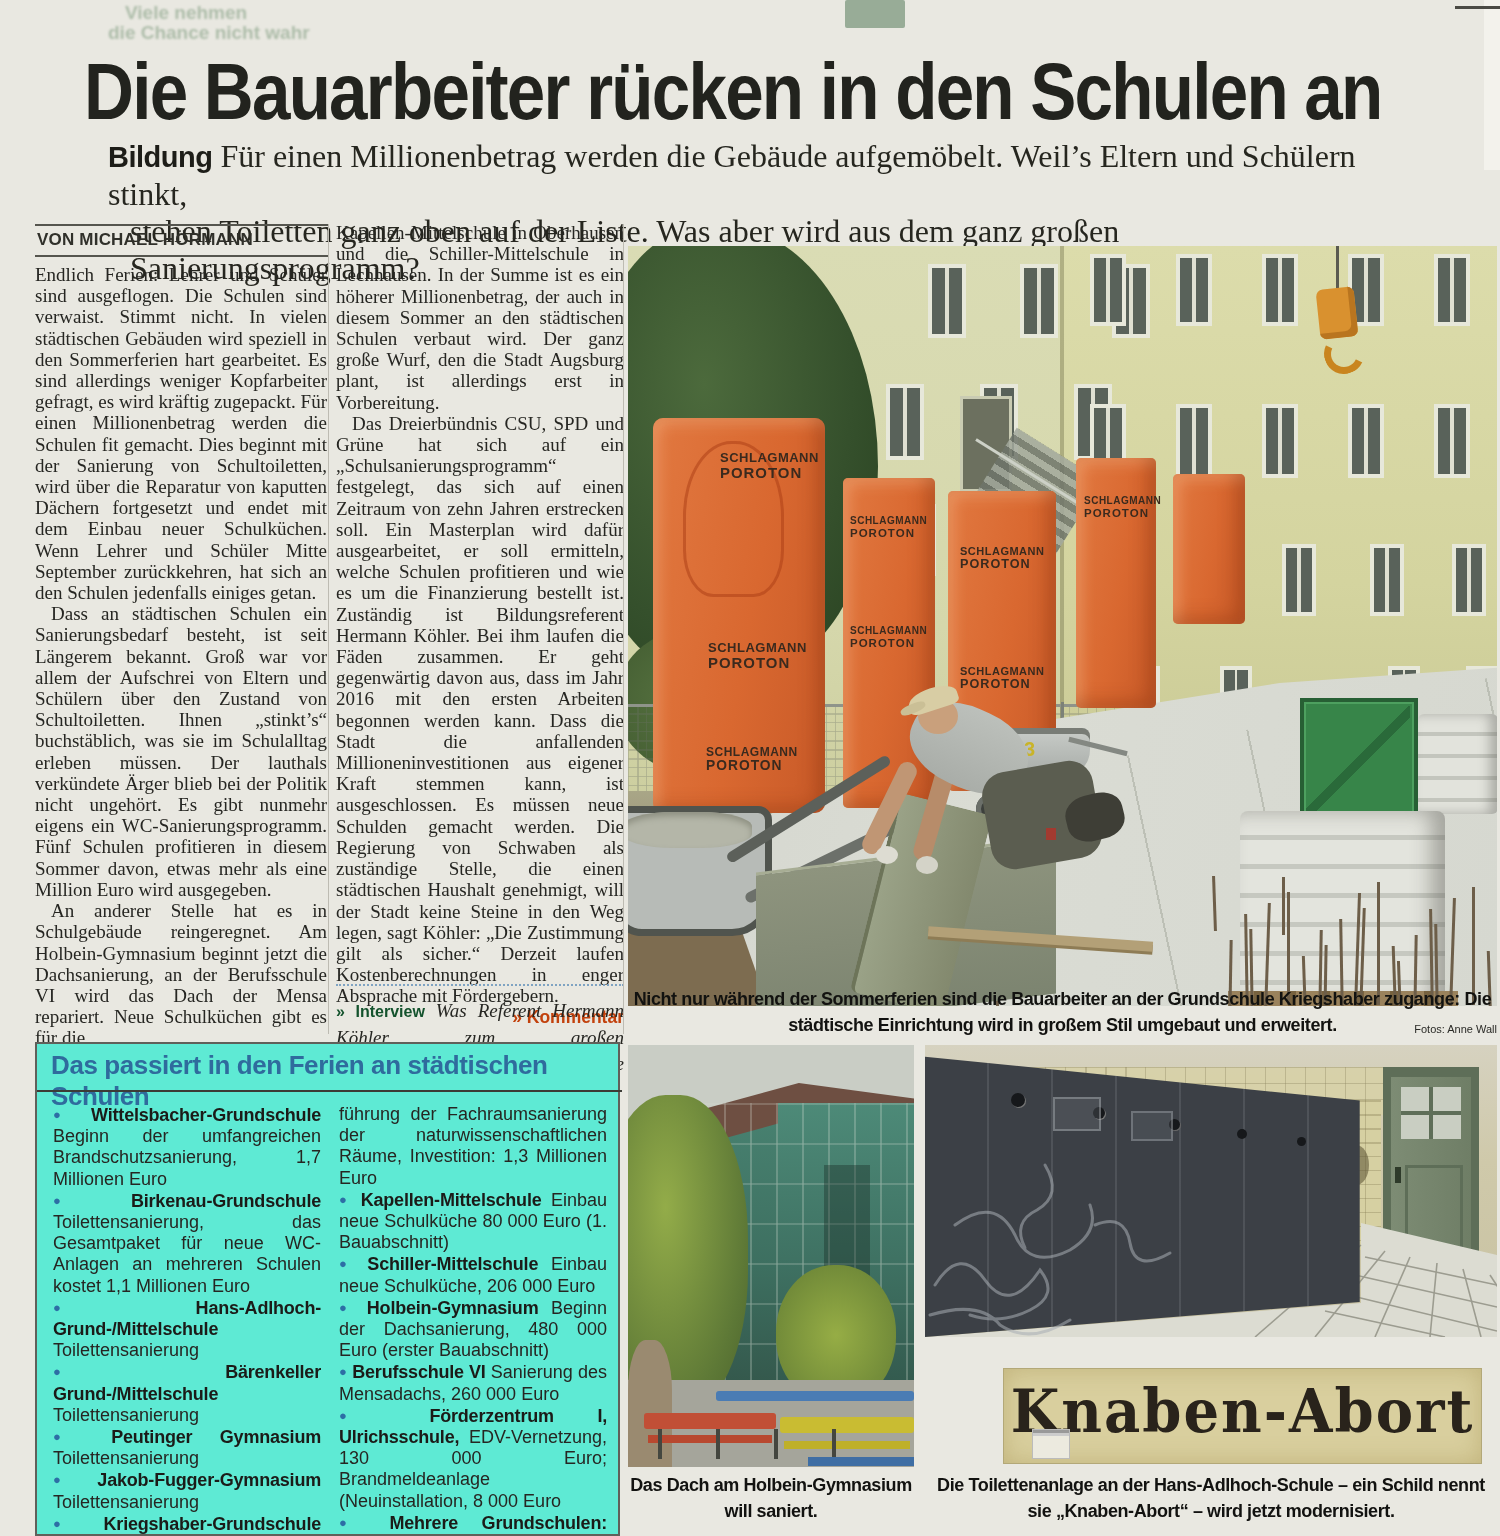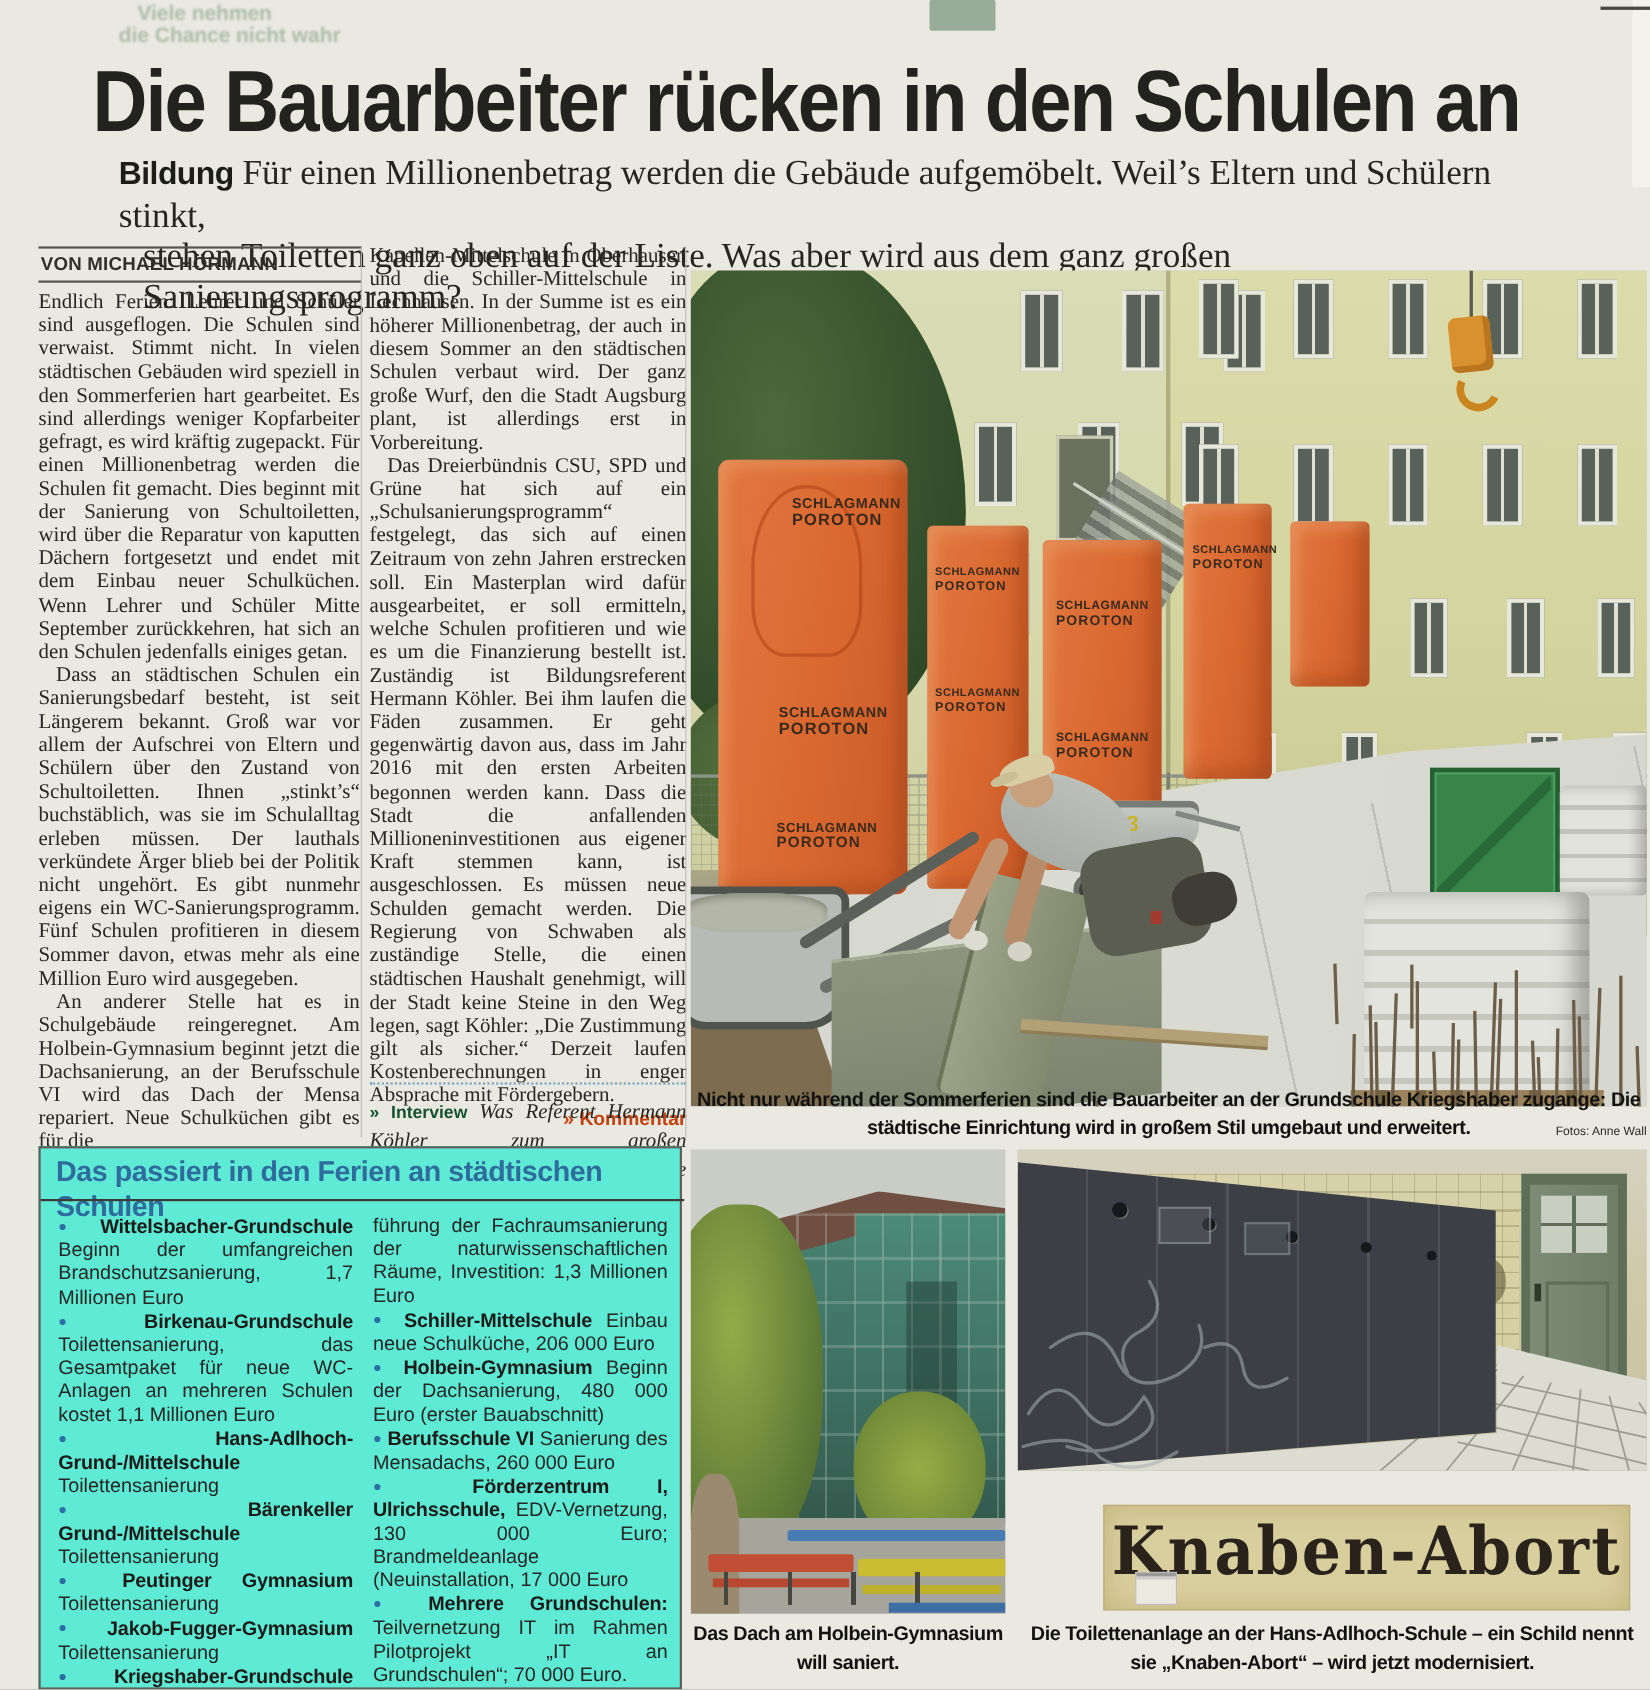--- a/index.html
+++ b/index.html
@@ -285,24 +285,25 @@
         <div class="bx-item"><span class="bxb">●</span> <b>Wittelsbacher-Grundschule</b> <span>Beginn der umfangreichen Brandschutzsanierung, 1,7 Millionen Euro</span></div>
         <div class="bx-item"><span class="bxb">●</span> <b>Birkenau-Grundschule</b> <span>Toilettensanierung, das Gesamtpaket für neue WC-Anlagen an mehreren Schulen kostet 1,1 Millionen Euro</span></div>
         <div class="bx-item"><span class="bxb">●</span> <b>Hans-Adlhoch-Grund-/Mittelschule</b> <span>Toilettensanierung</span></div>
         <div class="bx-item"><span class="bxb">●</span> <b>Bärenkeller Grund-/Mittelschule</b> <span>Toilettensanierung</span></div>
         <div class="bx-item"><span class="bxb">●</span> <b>Peutinger Gymnasium</b> <span>Toilettensanierung</span></div>
         <div class="bx-item"><span class="bxb">●</span> <b>Jakob-Fugger-Gymnasium</b> <span>Toilettensanierung</span></div>
         <div class="bx-item"><span class="bxb">●</span> <b>Kriegshaber-Grundschule</b> <span>Fortführung der Bauarbeiten Umbau und Erweiterung, die Gesamtinvestition liegt bei 7,2 Millionen Euro.</span></div>
       </div>
     <div class="bx-col" id="bx-right">
         <div class="bx-item"><span>führung der Fachraumsanierung der naturwissenschaftlichen Räume, Investition: 1,3 Millionen Euro</span></div>
+        <div class="bx-item"><span class="bxb">●</span> <b>Kapellen-Mittelschule</b> <span>Einbau neue Schulküche 80 000 Euro (1. Bauabschnitt)</span></div>
         <div class="bx-item"><span class="bxb">●</span> <b>Schiller-Mittelschule</b> <span>Einbau neue Schulküche, 206 000 Euro</span></div>
         <div class="bx-item"><span class="bxb">●</span> <b>Holbein-Gymnasium</b> <span>Beginn der Dachsanierung, 480 000 Euro (erster Bauabschnitt)</span></div>
         <div class="bx-item"><span class="bxb">●</span> <b>Berufsschule VI</b> <span>Sanierung des Mensadachs, 260 000 Euro</span></div>
-        <div class="bx-item"><span class="bxb">●</span> <b>Förderzentrum I, Ulrichsschule,</b> <span>EDV-Vernetzung, 130 000 Euro; Brandmeldeanlage (Neuinstallation, 17 000 Euro</span></div>
+        <div class="bx-item"><span class="bxb">●</span> <b>Förderzentrum I, Ulrichsschule,</b> <span>EDV-Vernetzung, 130 000 Euro; Brandmeldeanlage (Neuinstallation, 8 000 Euro</span></div>
         <div class="bx-item"><span class="bxb">●</span> <b>Mehrere Grundschulen:</b> <span>Teilvernetzung IT im Rahmen Pilotprojekt „IT an Grundschulen“; 70 000 Euro.</span></div>
       </div>
   </div>
 
   <div class="abs photo" id="hphoto">
     <div style="left:0;top:0;width:286px;height:422px;background:#c9cdc5;"></div>
     <div style="left:30px;top:38px;width:256px;height:70px;background:#6e4f42;clip-path:polygon(0 55%,55% 0,100% 22%,100% 100%,0 100%);"></div>
     <div style="left:18px;top:78px;width:134px;height:262px;background:linear-gradient(180deg,#47806f 0%,#3d6f60 55%,#34584c 100%);clip-path:polygon(0 14%,100% 0,100% 100%,0 100%);"></div>
     <div style="left:150px;top:58px;width:136px;height:282px;background:linear-gradient(180deg,#4d8a78 0%,#3f7263 55%,#335a4e 100%);"></div>
     <div style="left:18px;top:58px;width:268px;height:282px;opacity:.5;

